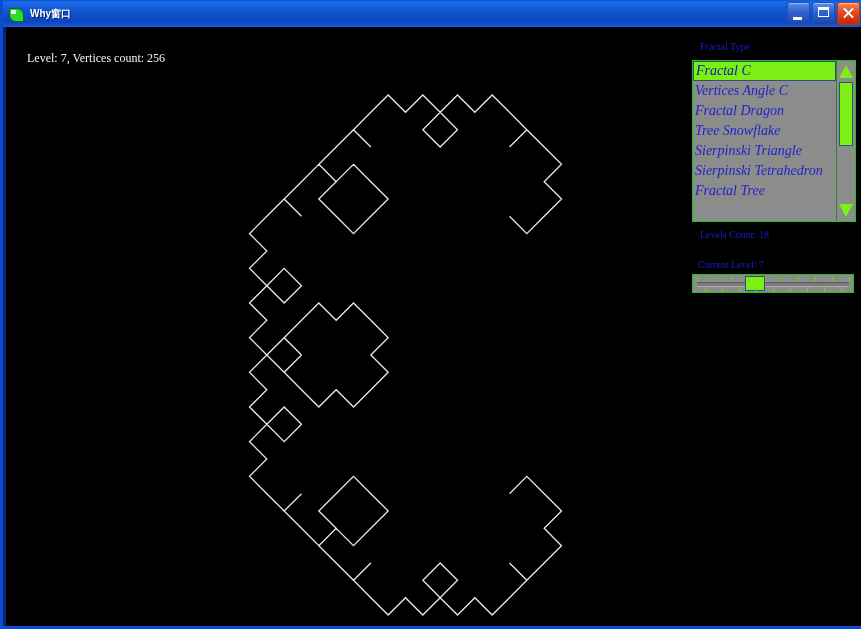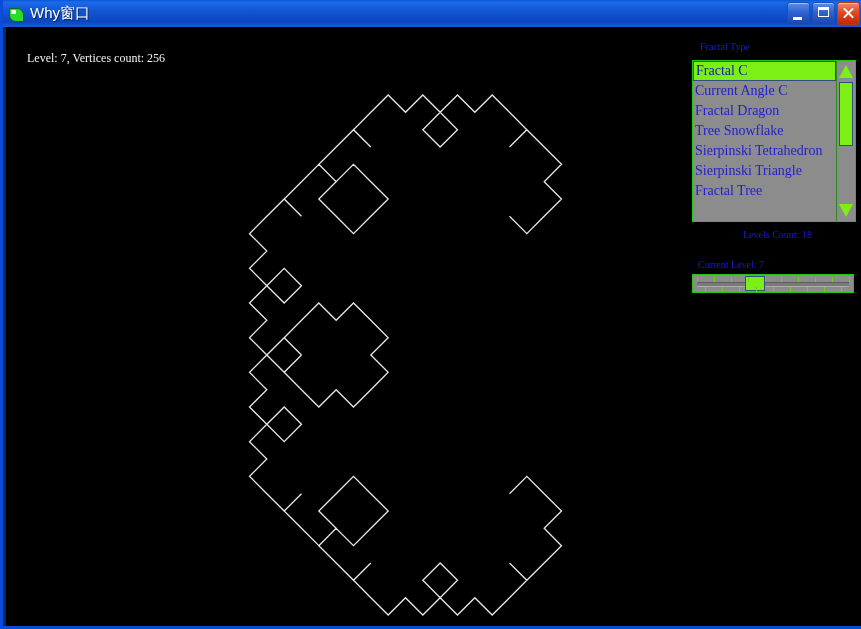--- a/index.html
+++ b/index.html
@@ -25,21 +25,21 @@
   }
   #app-icon .leaf{
     position:absolute;left:1px;top:2px;width:13px;height:12px;
     background:#2bdc2b;border:1px solid #0a6b0a;border-radius:0 7px 0 7px;
   }
   #app-icon .glint{
     position:absolute;left:3px;top:4px;width:5px;height:4px;background:#ffffff;
     border-radius:1px;
   }
   #title-text{
-    color:#ffffff;font-size:15px;font-weight:normal;
+    color:#ffffff;font-size:10px;font-weight:bold;
     font-family:"Liberation Sans",sans-serif;
     text-shadow:1px 1px 1px rgba(0,0,0,.55);
     white-space:nowrap;letter-spacing:0px;
   }
   #titlebar-buttons{display:flex;align-items:center;padding-right:4px;gap:2px;}
   .winbtn{
     width:21px;height:21px;border-radius:3px;position:relative;
     border:1px solid #1b4fb8;cursor:pointer;
     box-shadow:inset 0 1px 0 rgba(255,255,255,.45);
   }
@@ -74,33 +74,33 @@
 
   
   #panel{
     position:absolute;left:683px;top:0px;width:172px;height:599px;
   }
   .panel-label{
     position:absolute;color:#1a1ad2;font-size:10px;white-space:nowrap;
     font-family:"Liberation Serif",serif;
   }
   #lbl-fractal-type{left:11px;top:14px;}
-  #lbl-levels-count{left:11px;top:202px;margin-left:43px;}
+  #lbl-levels-count{left:11px;top:202px;}
   #lbl-current-level{left:9px;top:232px;}
 
   
   #listbox{
     position:absolute;left:3px;top:33px;width:164px;height:162px;
     background:#8c8c8c;
     border:1px solid #22c412;
     box-sizing:border-box;
     overflow:hidden;
     display:flex;
   }
-  #list-items{flex:1;min-width:0;position:relative;}
+  #list-items{flex:1;min-width:0;position:relative;font-style:italic;}
   .list-item{
     height:20px;line-height:20px;
     color:#2222cc;font-size:14px;
     font-family:"Liberation Serif",serif;
     padding-left:2px;white-space:nowrap;overflow:hidden;
     box-sizing:border-box;
     cursor:default;
   }
   .list-item.selected{
     background:#7cf014;
@@ -180,25 +180,25 @@
       </svg>
     </div>
 
     <div id="panel">
 
       <div class="panel-label" id="lbl-fractal-type">Fractal Type</div>
 
       <div id="listbox">
         <div id="list-items">
             <div class="list-item selected">Fractal C</div>
-            <div class="list-item">Current Angle C</div>
+            <div class="list-item">Vertices Angle C</div>
             <div class="list-item">Fractal Dragon</div>
             <div class="list-item">Tree Snowflake</div>
+            <div class="list-item">Sierpinski Triangle</div>
             <div class="list-item">Sierpinski Tetrahedron</div>
-            <div class="list-item">Sierpinski Triangle</div>
             <div class="list-item">Fractal Tree</div>
           </div>
         <div id="list-scrollbar">
           <div class="sb-arrow" id="sb-up"></div>
           <div id="sb-thumb"></div>
           <div class="sb-arrow" id="sb-down"></div>
         </div>
       </div>
 
       <div class="panel-label" id="lbl-levels-count">Levels Count: 18</div>

